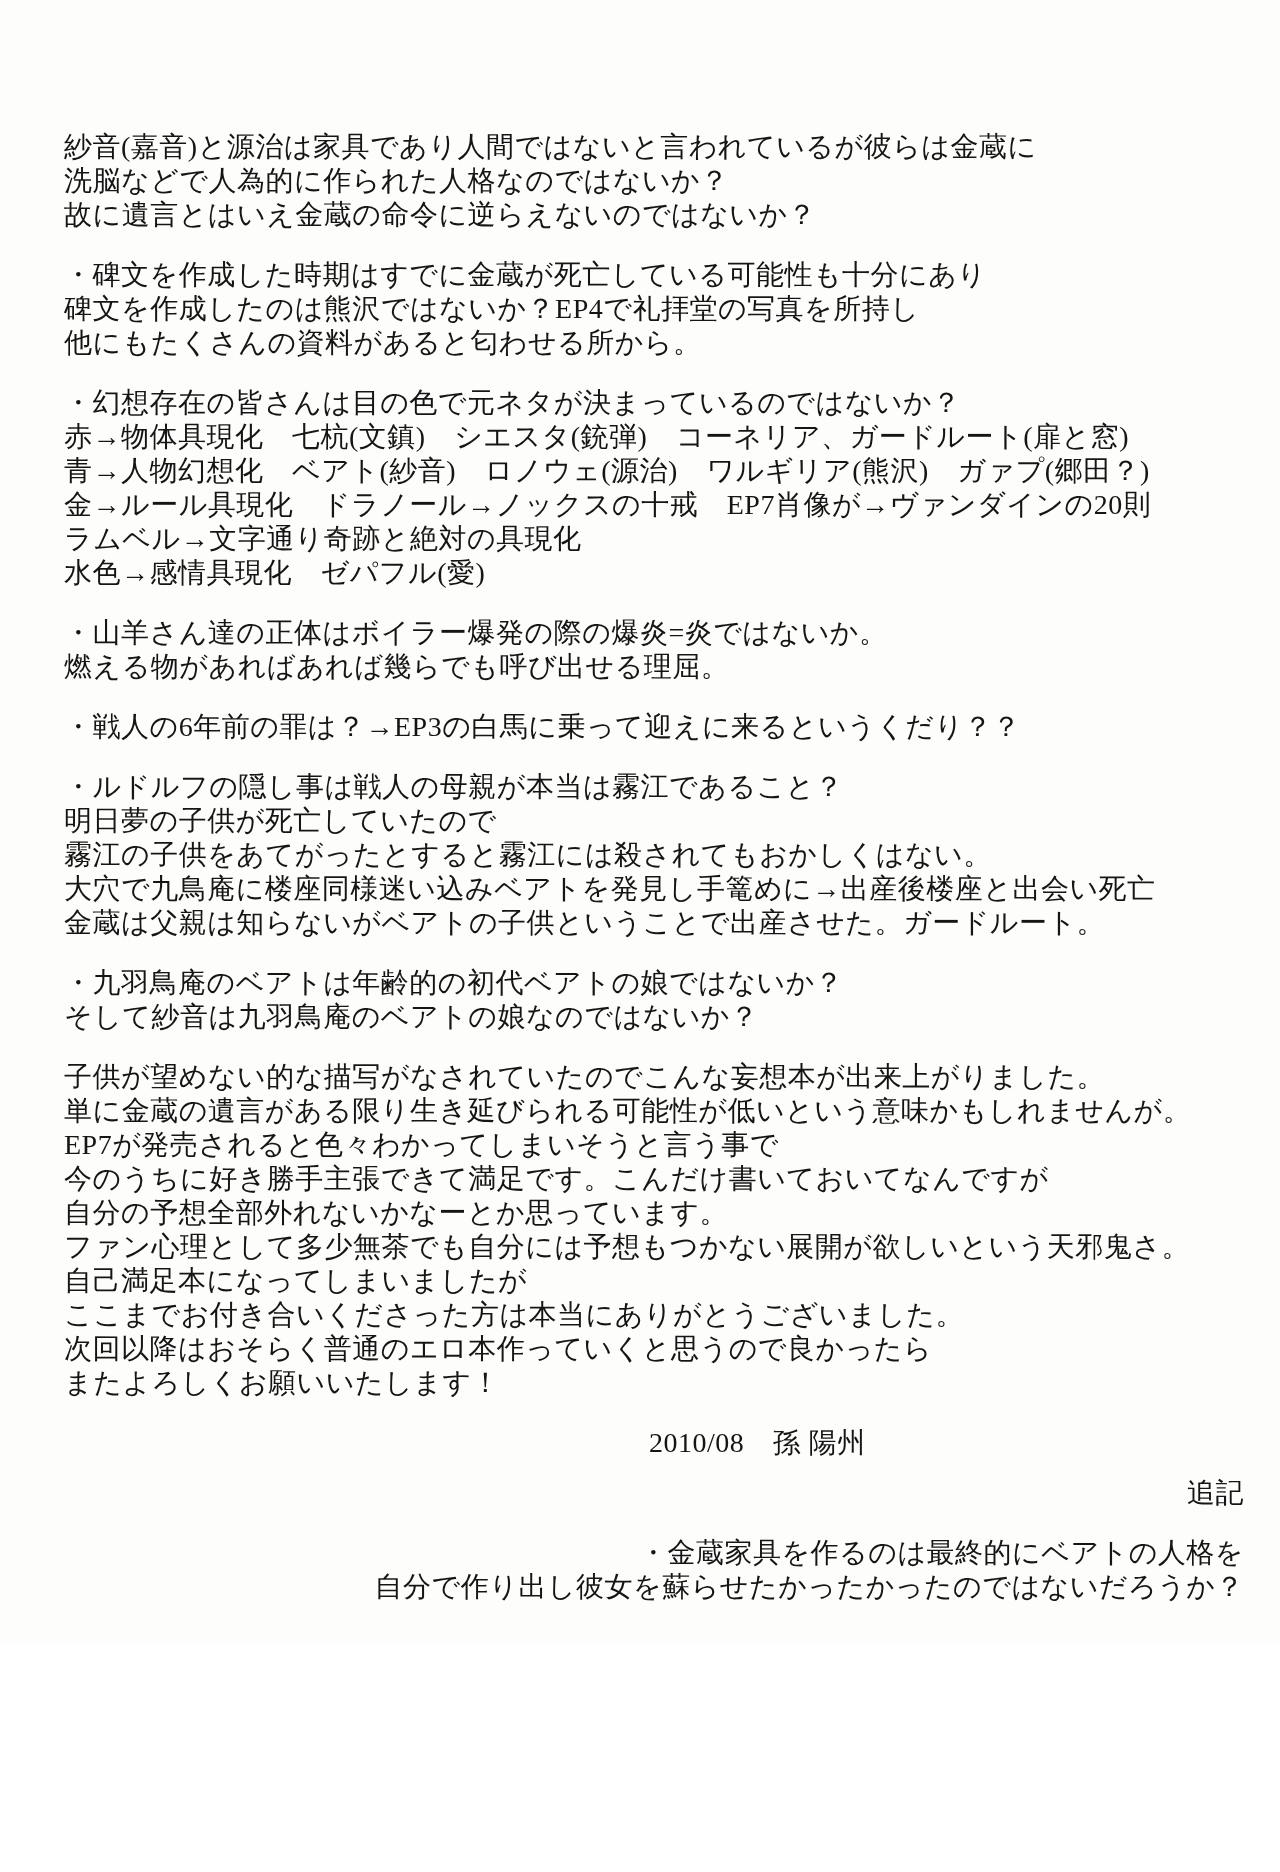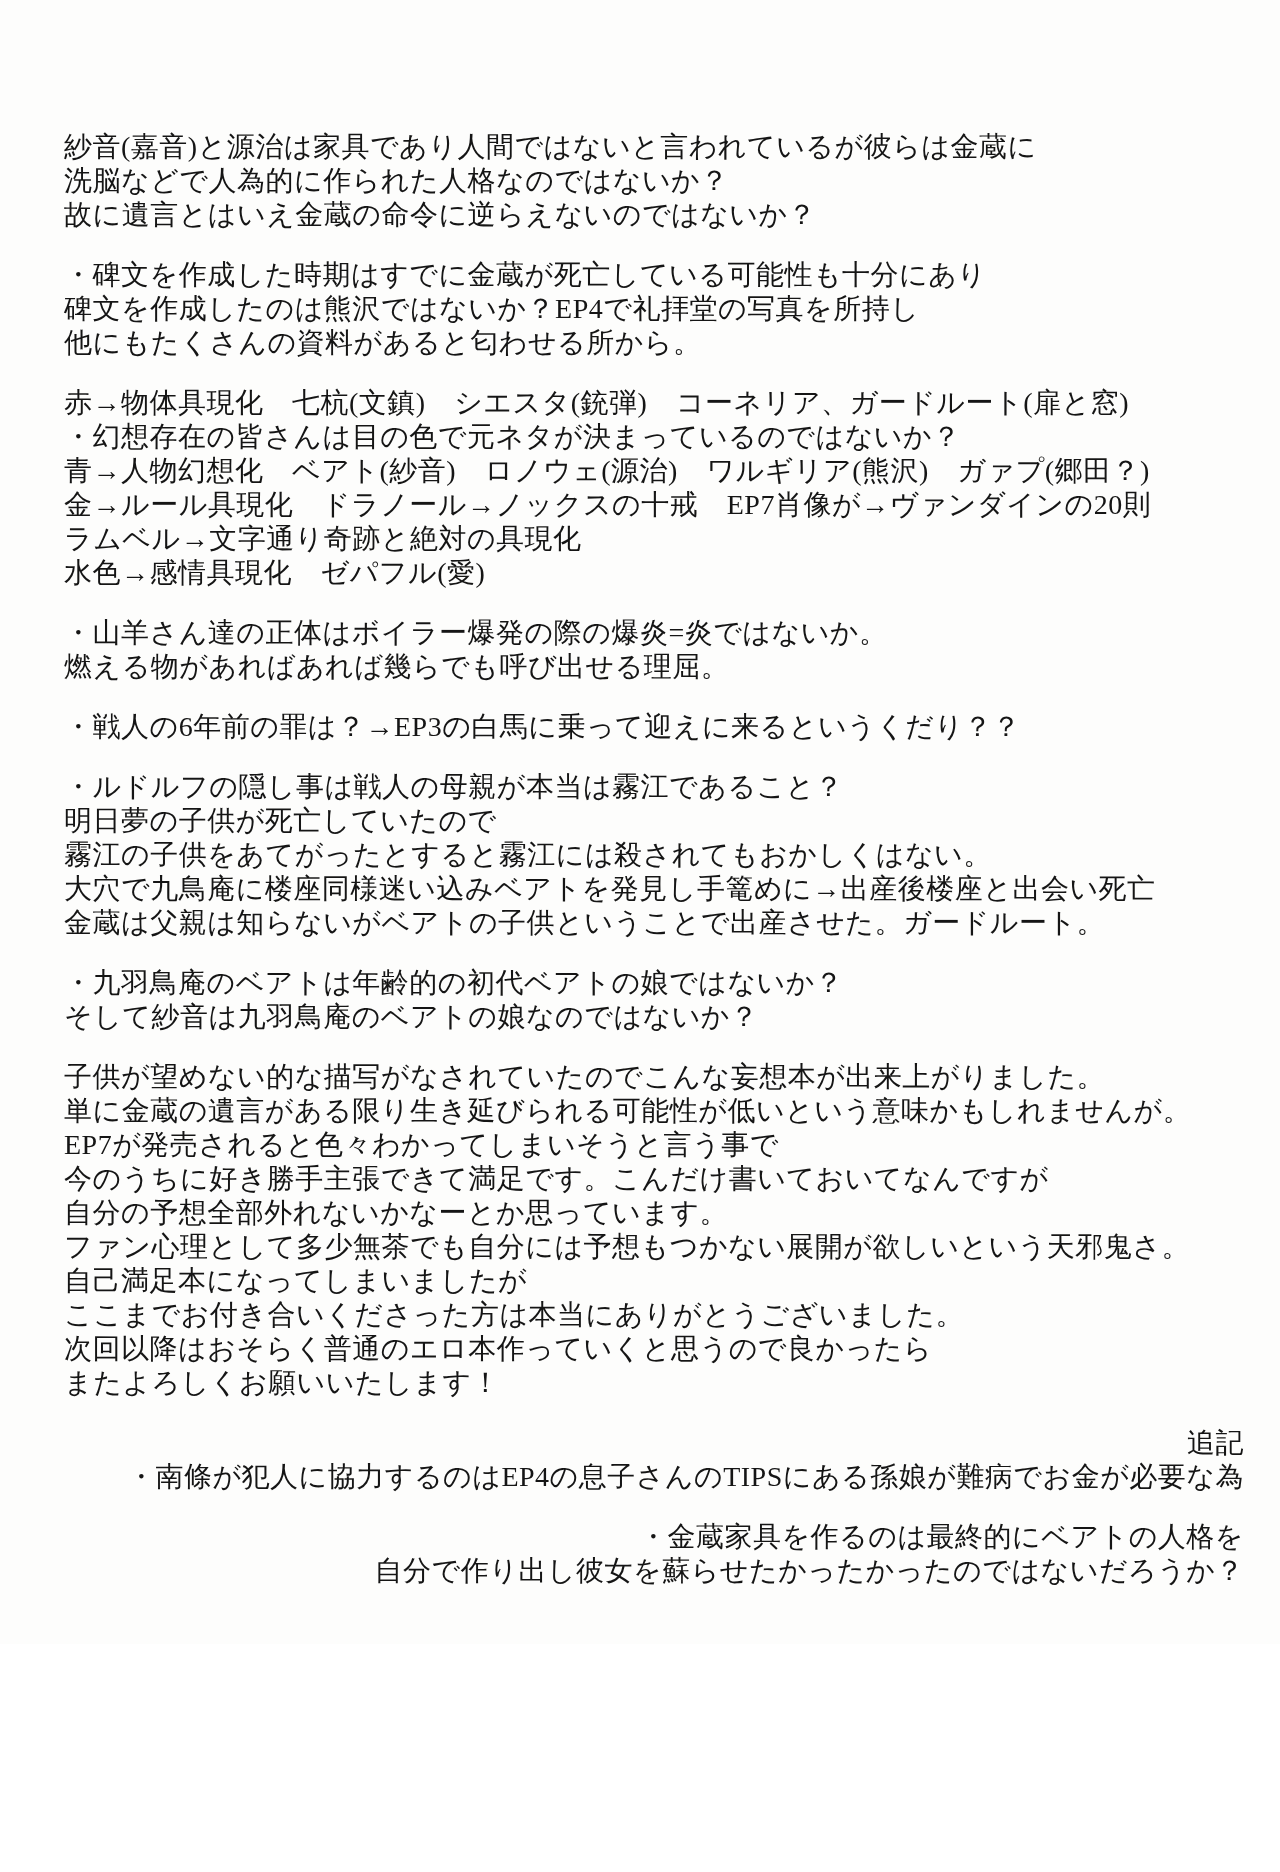--- a/index.html
+++ b/index.html
@@ -49,22 +49,22 @@
         <div class="line">紗音(嘉音)と源治は家具であり人間ではないと言われているが彼らは金蔵に</div>
         <div class="line">洗脳などで人為的に作られた人格なのではないか？</div>
         <div class="line">故に遺言とはいえ金蔵の命令に逆らえないのではないか？</div>
       </div>
       <div class="paragraph body">
         <div class="line">・碑文を作成した時期はすでに金蔵が死亡している可能性も十分にあり</div>
         <div class="line">碑文を作成したのは熊沢ではないか？EP4で礼拝堂の写真を所持し</div>
         <div class="line">他にもたくさんの資料があると匂わせる所から。</div>
       </div>
       <div class="paragraph body">
+        <div class="line">・幻想存在の皆さんは目の色で元ネタが決まっているのではないか？</div>
         <div class="line">赤→物体具現化　七杭(文鎮)　シエスタ(銃弾)　コーネリア、ガードルート(扉と窓)</div>
-        <div class="line">・幻想存在の皆さんは目の色で元ネタが決まっているのではないか？</div>
         <div class="line">青→人物幻想化　ベアト(紗音)　ロノウェ(源治)　ワルギリア(熊沢)　ガァプ(郷田？)</div>
         <div class="line">金→ルール具現化　ドラノール→ノックスの十戒　EP7肖像が→ヴァンダインの20則</div>
         <div class="line">ラムベル→文字通り奇跡と絶対の具現化</div>
         <div class="line">水色→感情具現化　ゼパフル(愛)</div>
       </div>
       <div class="paragraph body">
         <div class="line">・山羊さん達の正体はボイラー爆発の際の爆炎=炎ではないか。</div>
         <div class="line">燃える物があればあれば幾らでも呼び出せる理屈。</div>
       </div>
       <div class="paragraph body">
@@ -86,22 +86,24 @@
         <div class="line">単に金蔵の遺言がある限り生き延びられる可能性が低いという意味かもしれませんが。</div>
         <div class="line">EP7が発売されると色々わかってしまいそうと言う事で</div>
         <div class="line">今のうちに好き勝手主張できて満足です。こんだけ書いておいてなんですが</div>
         <div class="line">自分の予想全部外れないかなーとか思っています。</div>
         <div class="line">ファン心理として多少無茶でも自分には予想もつかない展開が欲しいという天邪鬼さ。</div>
         <div class="line">自己満足本になってしまいましたが</div>
         <div class="line">ここまでお付き合いくださった方は本当にありがとうございました。</div>
         <div class="line">次回以降はおそらく普通のエロ本作っていくと思うので良かったら</div>
         <div class="line">またよろしくお願いいたします！</div>
       </div>
+      <div class="paragraph signature">
+        <div class="line">2010/08　孫 陽州</div>
+      </div>
       <div class="paragraph postscript">
         <div class="line">追記</div>
-        <div class="line">・南條が犯人に協力するのはEP4の息子さんのTIPSにある孫娘が難病でお金が必要な為</div>
       </div>
       <div class="paragraph postscript">
         <div class="line">・金蔵家具を作るのは最終的にベアトの人格を</div>
         <div class="line">自分で作り出し彼女を蘇らせたかったかったのではないだろうか？</div>
       </div>
     </div>
 </div>
 
 </body></html>

